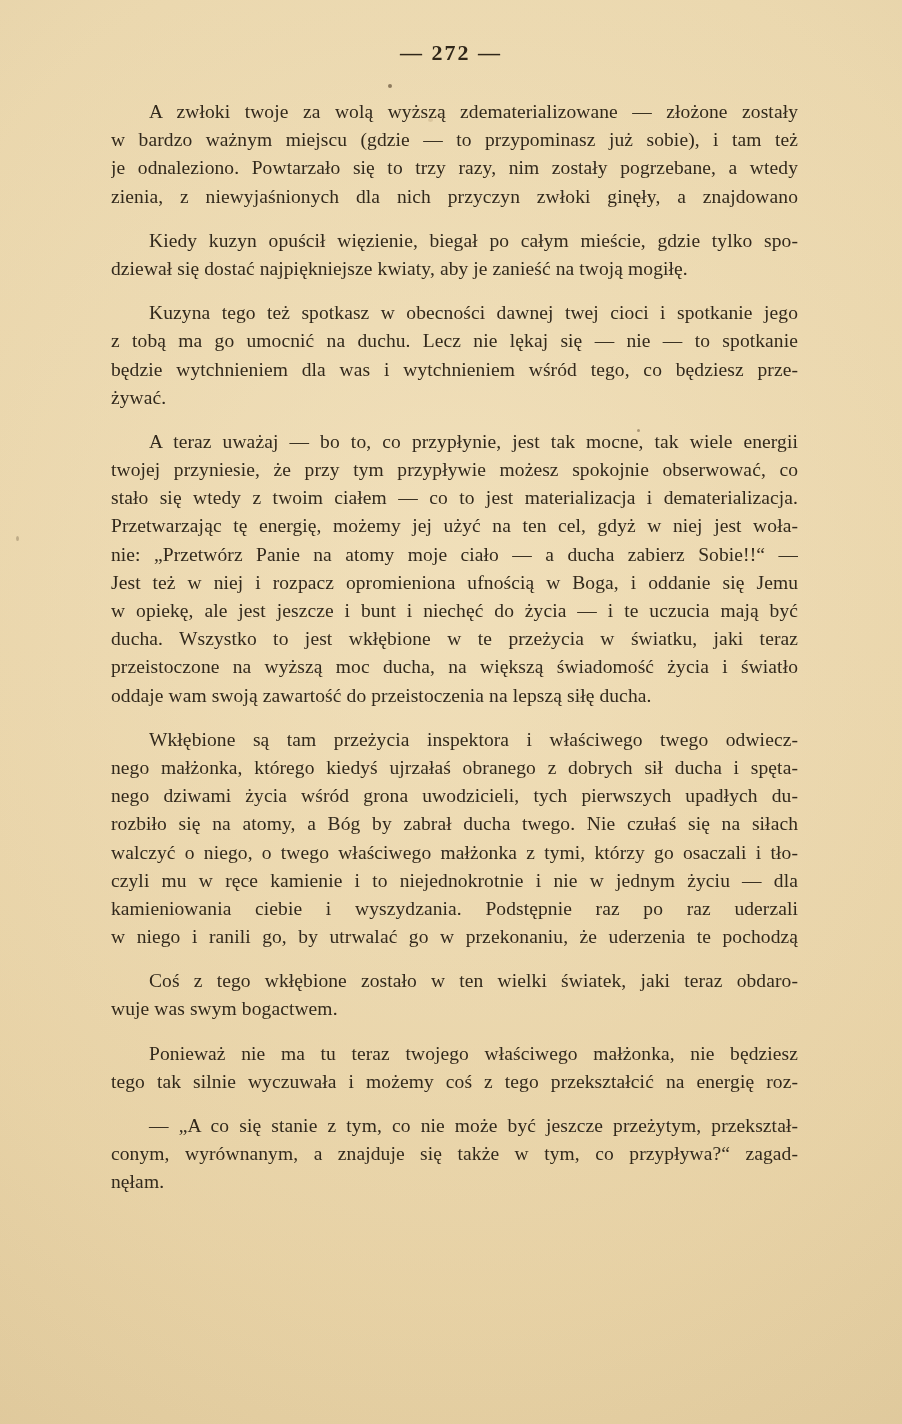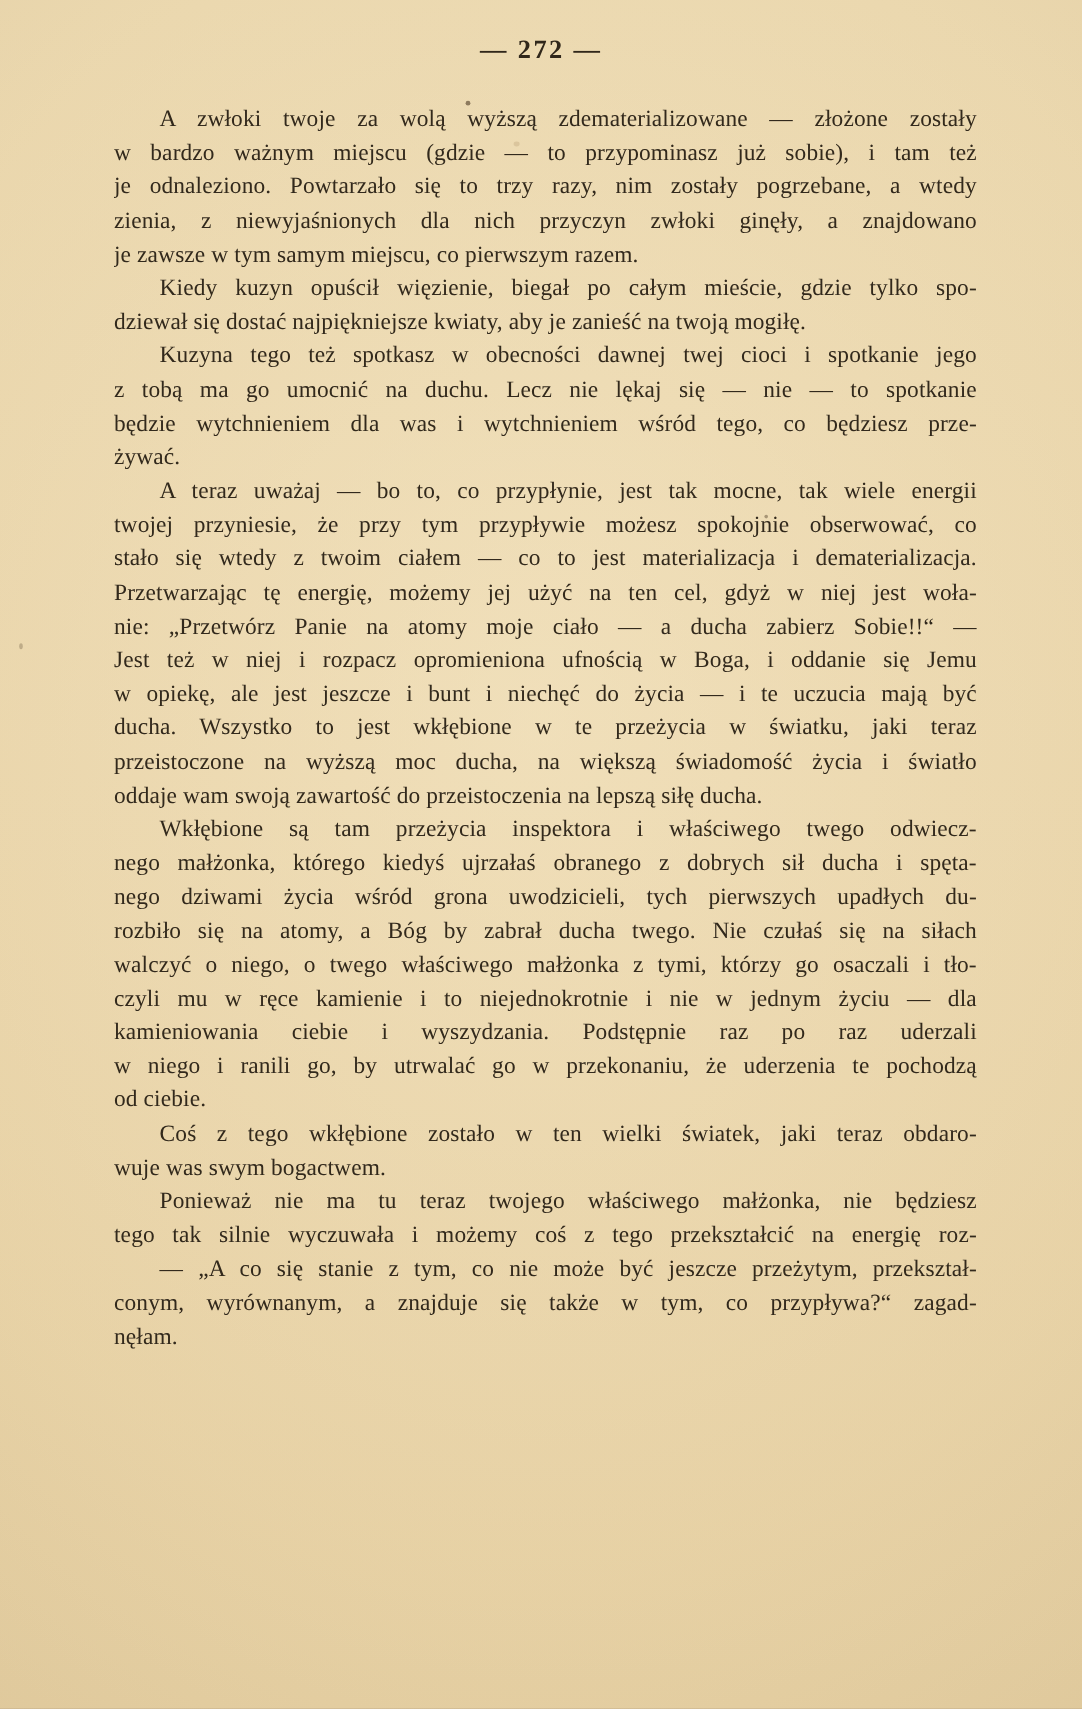--- a/index.html
+++ b/index.html
@@ -15,33 +15,33 @@
     font-family: "Liberation Serif", "DejaVu Serif", serif;
     color: #32291c;
     background:
       radial-gradient(ellipse 120% 90% at 50% 42%,
         rgba(255, 245, 218, 0.35) 0%,
         rgba(240, 221, 178, 0.12) 55%,
         rgba(160, 132, 86, 0.18) 100%),
       linear-gradient(180deg, #ead7ae 0%, #e8d3a8 45%, #e5cfa2 100%);
   }
   .page-header {
-    padding-top: 28px;
+    padding-top: 40px;
     text-align: center;
     font-size: 22px;
     letter-spacing: 2px;
     font-weight: 600;
     color: #30271a;
   }
   .text-block {
     margin: 32px 88px 0 95px;
     font-size: 19.5px;
   }
   .para {
-    margin: 0;
+    margin: 16px;
   }
   .para .line {
     line-height: 28.2px;
     height: 28.2px;
     text-align: justify;
     text-align-last: justify;
     white-space: normal;
     overflow: hidden;
     letter-spacing: 0.1px;
   }
@@ -67,21 +67,20 @@
 
 <div class="page">
   <div class="page-header">—  272  —</div>
 
   <div class="text-block" id="text-block">
       <div class="para">
         <div class="line first">A zwłoki twoje za wolą wyższą zdematerializowane — złożone zostały</div>
         <div class="line">w bardzo ważnym miejscu (gdzie — to przypominasz już sobie), i tam też</div>
         <div class="line">je odnaleziono. Powtarzało się to trzy razy, nim zostały pogrzebane, a wtedy</div>
         <div class="line">zienia, z niewyjaśnionych dla nich przyczyn zwłoki ginęły, a znajdowano</div>
-        <div class="line last">je zawsze w tym samym miejscu, co pierwszym razem.</div>
       </div>
       <div class="para">
         <div class="line first">Kiedy kuzyn opuścił więzienie, biegał po całym mieście, gdzie tylko spo-</div>
         <div class="line last">dziewał się dostać najpiękniejsze kwiaty, aby je zanieść na twoją mogiłę.</div>
       </div>
       <div class="para">
         <div class="line first">Kuzyna tego też spotkasz w obecności dawnej twej cioci i spotkanie jego</div>
         <div class="line">z tobą ma go umocnić na duchu. Lecz nie lękaj się — nie — to spotkanie</div>
         <div class="line">będzie wytchnieniem dla was i wytchnieniem wśród tego, co będziesz prze-</div>
         <div class="line last">żywać.</div>
@@ -100,21 +99,20 @@
       </div>
       <div class="para">
         <div class="line first">Wkłębione są tam przeżycia inspektora i właściwego twego odwiecz-</div>
         <div class="line">nego małżonka, którego kiedyś ujrzałaś obranego z dobrych sił ducha i spęta-</div>
         <div class="line">nego dziwami życia wśród grona uwodzicieli, tych pierwszych upadłych du-</div>
         <div class="line">rozbiło się na atomy, a Bóg by zabrał ducha twego. Nie czułaś się na siłach</div>
         <div class="line">walczyć o niego, o twego właściwego małżonka z tymi, którzy go osaczali i tło-</div>
         <div class="line">czyli mu w ręce kamienie i to niejednokrotnie i nie w jednym życiu — dla</div>
         <div class="line">kamieniowania ciebie i wyszydzania. Podstępnie raz po raz uderzali</div>
         <div class="line">w niego i ranili go, by utrwalać go w przekonaniu, że uderzenia te pochodzą</div>
-        <div class="line last">od ciebie.</div>
       </div>
       <div class="para">
         <div class="line first">Coś z tego wkłębione zostało w ten wielki światek, jaki teraz obdaro-</div>
         <div class="line last">wuje was swym bogactwem.</div>
       </div>
       <div class="para">
         <div class="line first">Ponieważ nie ma tu teraz twojego właściwego małżonka, nie będziesz</div>
         <div class="line">tego tak silnie wyczuwała i możemy coś z tego przekształcić na energię roz-</div>
       </div>
       <div class="para">

